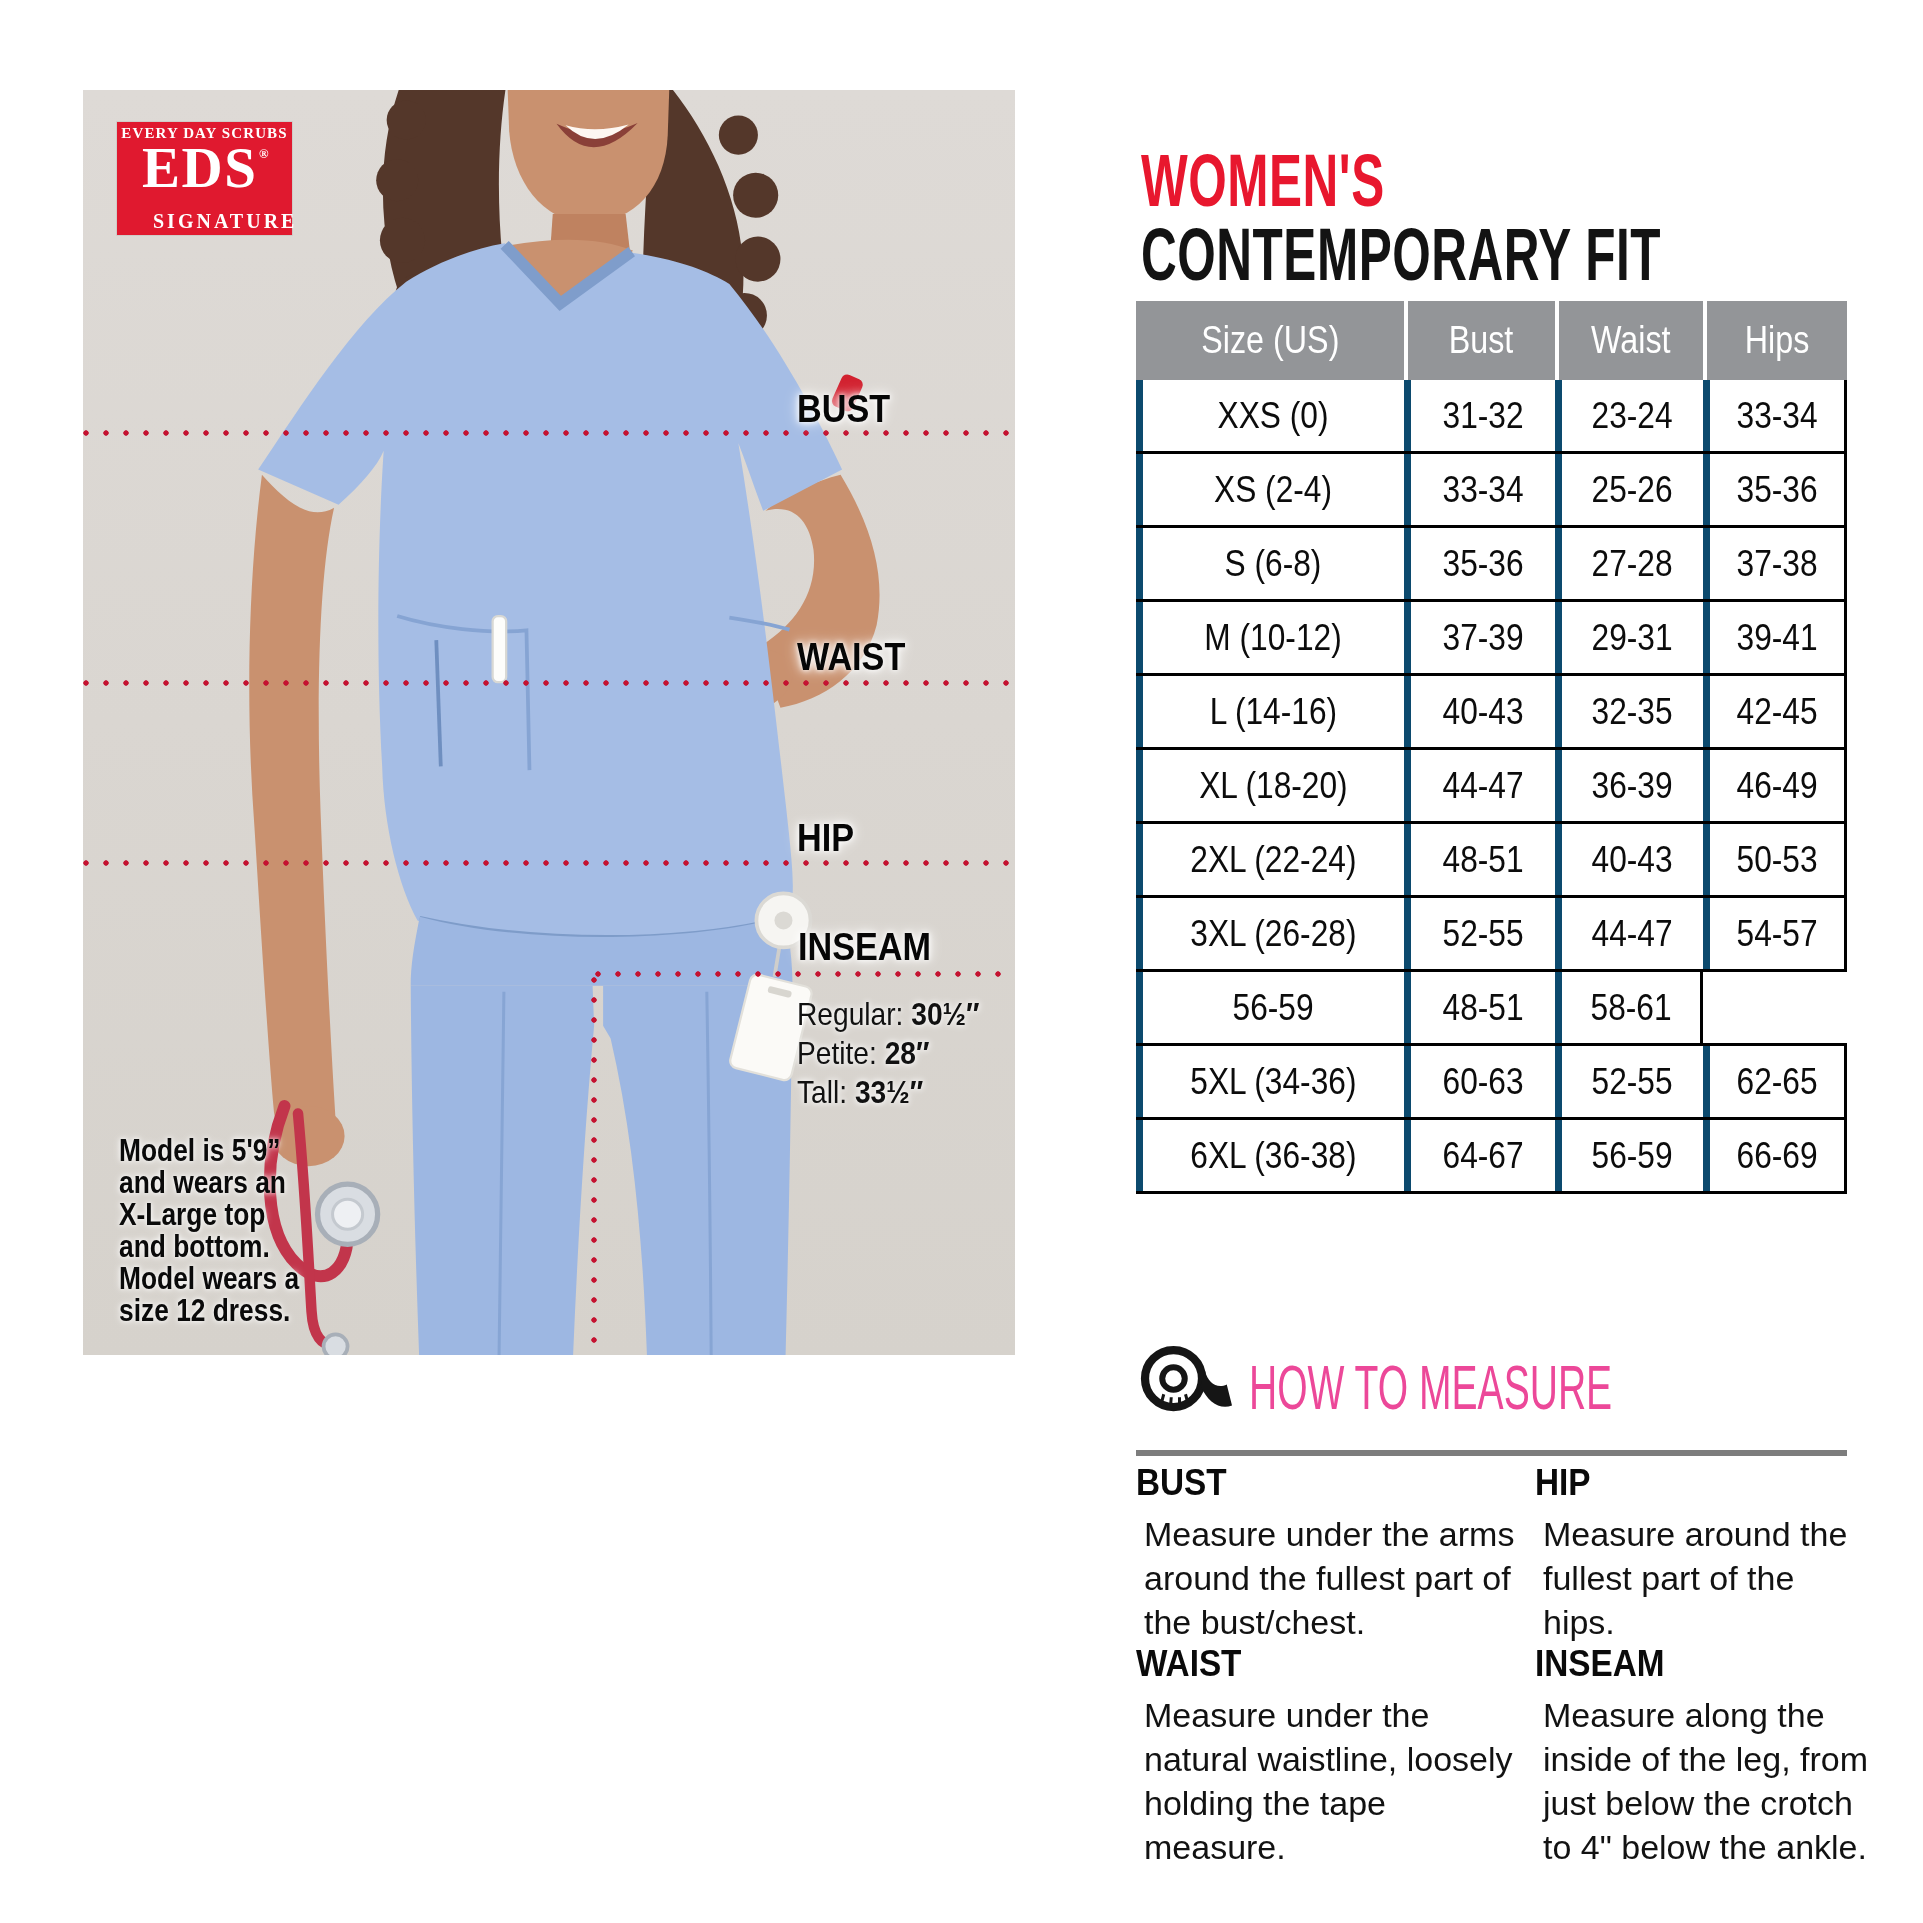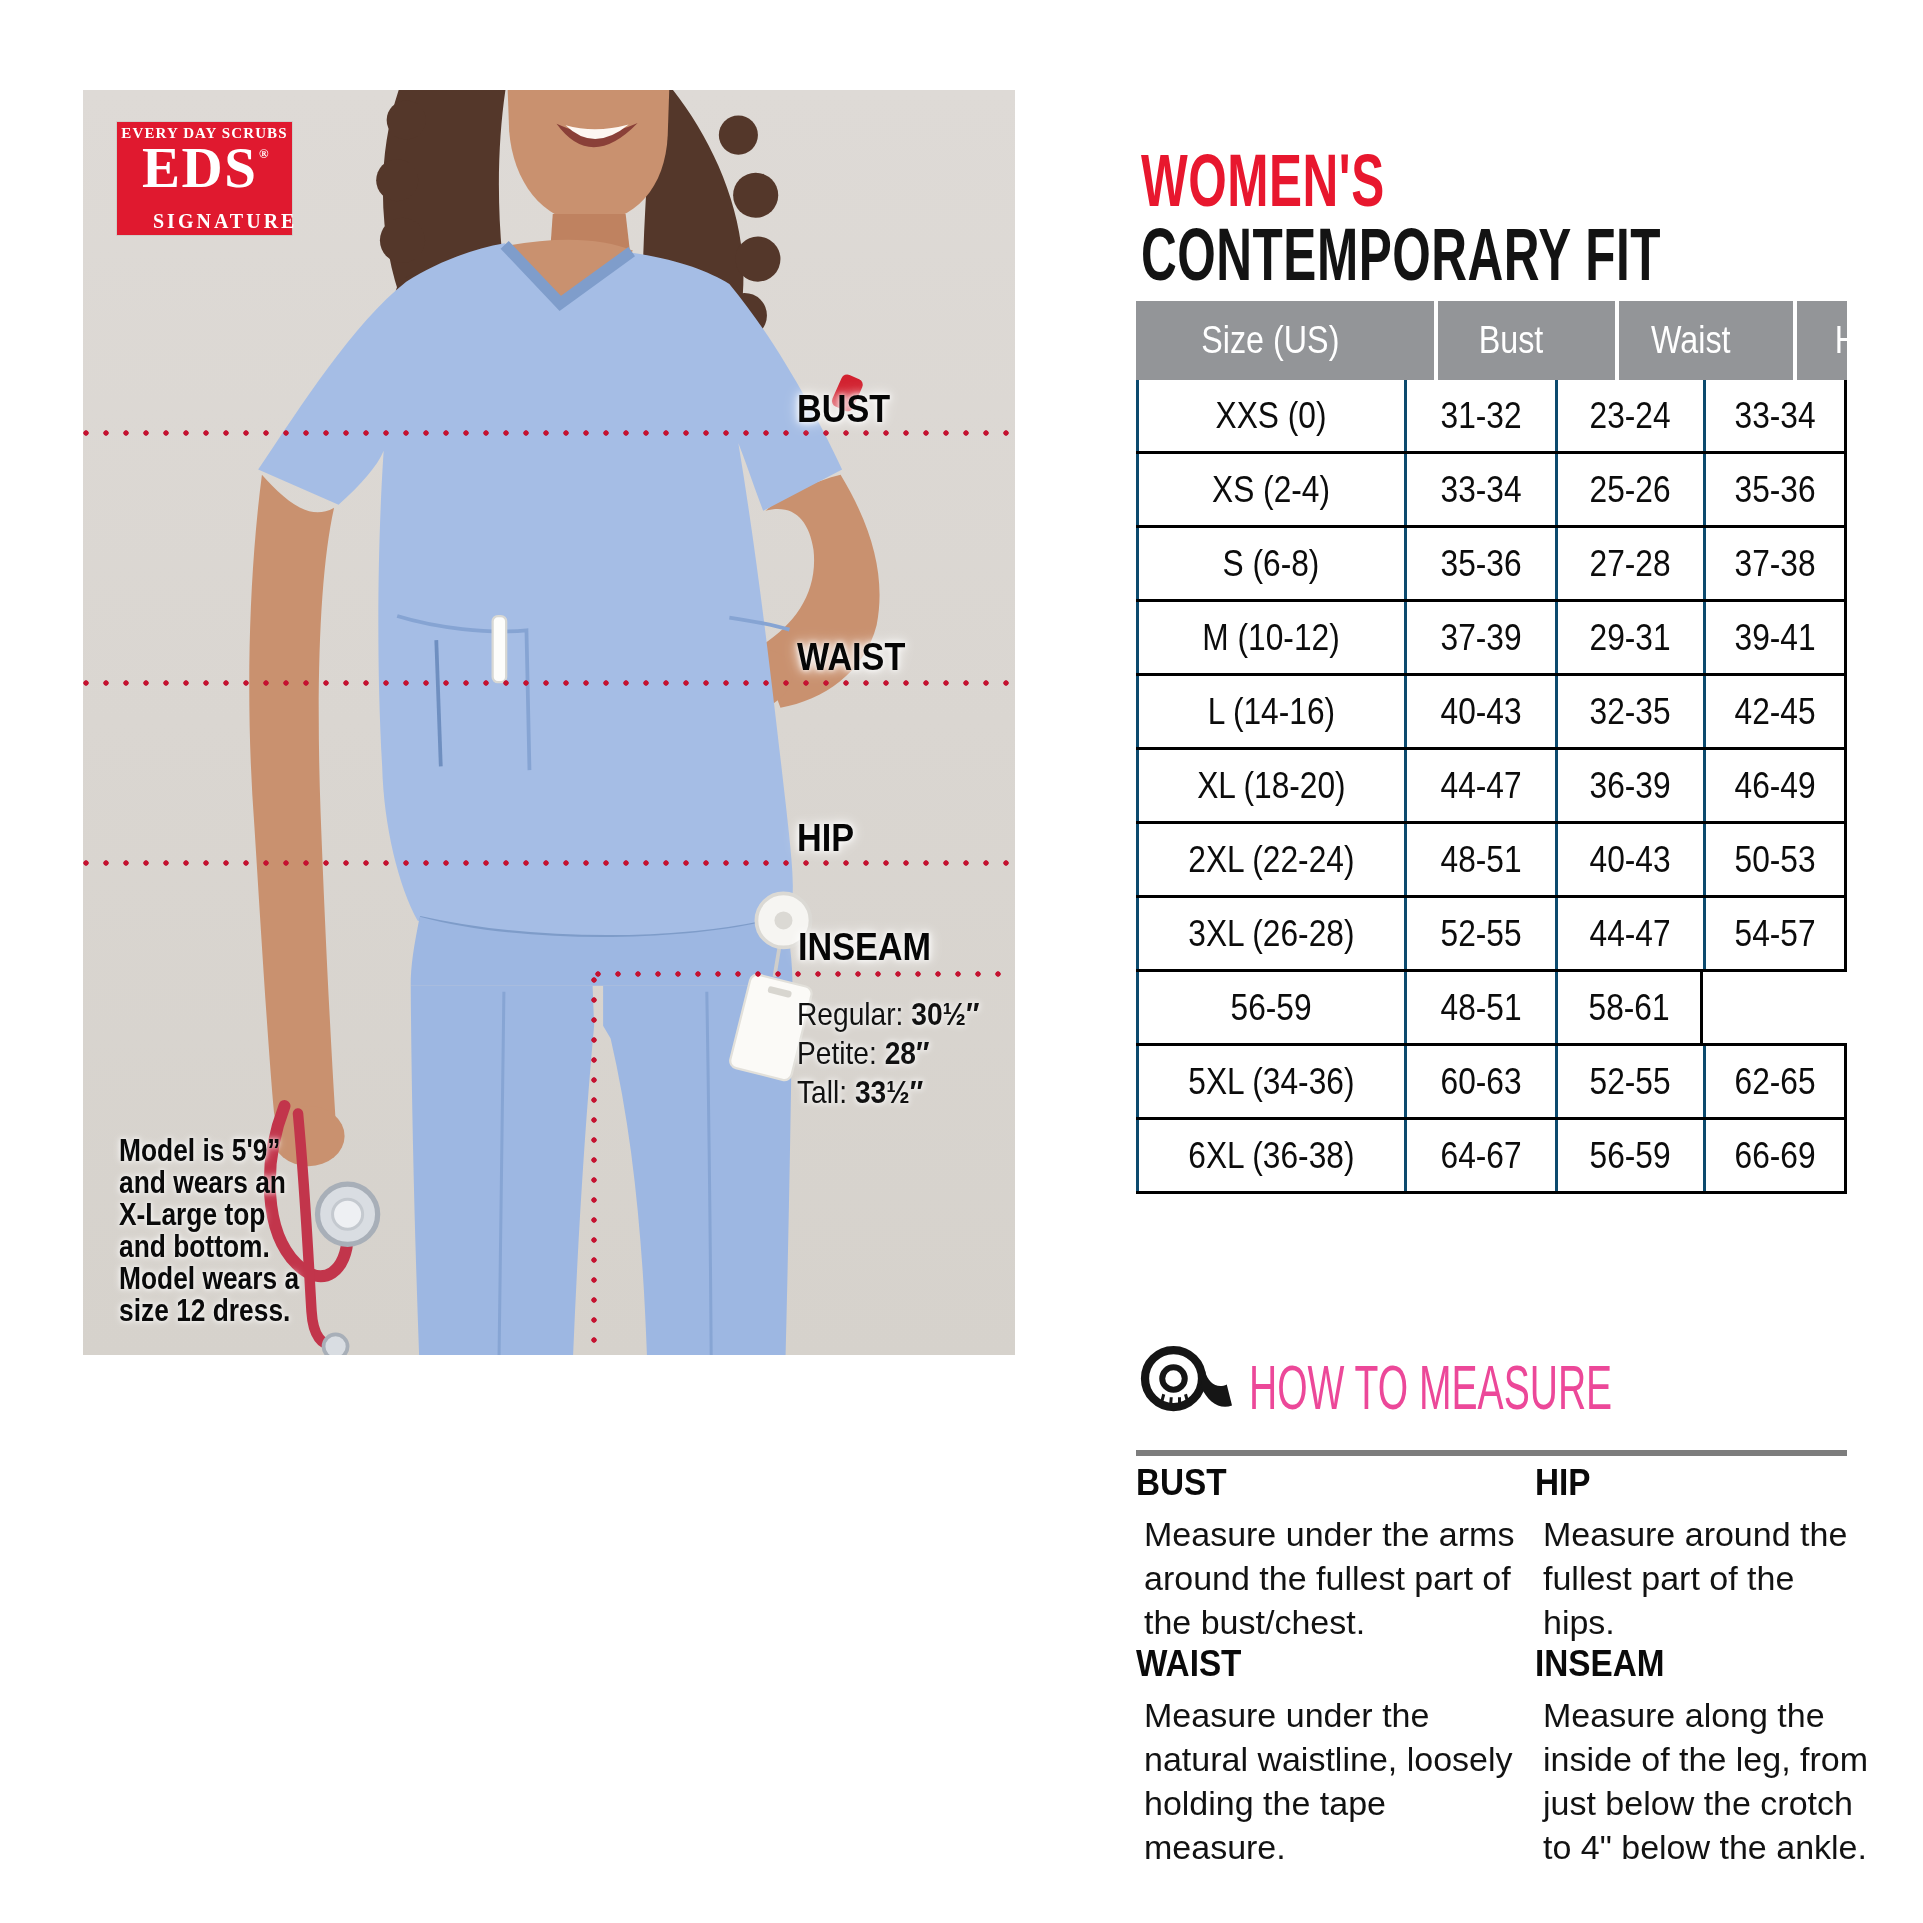--- a/index.html
+++ b/index.html
@@ -58,28 +58,28 @@
   }
 
   
   .page-title{position:absolute;left:1141px;top:143px;line-height:74px;font-weight:bold;white-space:nowrap;}
   .page-title .t1,.page-title .t2{display:block;font-size:75px;transform:scaleX(.66);transform-origin:left center;letter-spacing:0.8px;}
   .page-title .t1{color:#e8172e;}
   .page-title .t2{color:#131313;}
 
   
   .size-table{position:absolute;left:1136px;top:301px;width:711px;}
-  .thead{display:grid;grid-template-columns:268px 151px 148px 144px;height:79px;background:#939598;gap:30px;}
+  .thead{display:grid;grid-template-columns:268px 151px 148px 144px;height:79px;background:#939598;}
   .hcell{display:flex;align-items:center;justify-content:center;color:#fff;font-size:38px;}
   .hcell+.hcell{border-left:4.5px solid #fff;}
   .hcell>span{display:inline-block;transform:scaleX(.85);transform-origin:center;white-space:nowrap;}
   .tbody{}
   .trow{display:grid;grid-template-columns:268px 151px 148px 144px;height:74px;border-bottom:3.8px solid #000;box-sizing:border-box;}
   .tcell{display:flex;align-items:center;justify-content:center;font-size:36px;color:#0c0c0c;
-    border-left:3px solid #0c4a6e;box-sizing:border-box;white-space:nowrap;}
+    border-left:7px solid #0c4a6e;box-sizing:border-box;white-space:nowrap;}
   .tcell:last-child{border-right:3px solid #000;}
   .tcell>span{display:inline-block;transform:scaleX(.88);transform-origin:center;}
 
   
   .htm-icon{position:absolute;left:1136px;top:1341px;width:99px;height:84px;}
   .htm-title{position:absolute;left:1249px;top:1351px;font-size:63px;font-weight:normal;color:#ec4899;white-space:nowrap;}
   .htm-title>span{display:inline-block;transform:scaleX(.62);transform-origin:left center;}
   .htm-rule{position:absolute;left:1136px;top:1450px;width:711px;height:6px;background:#7d7d7d;}
 
   .measure-block{position:absolute;color:#121212;}

